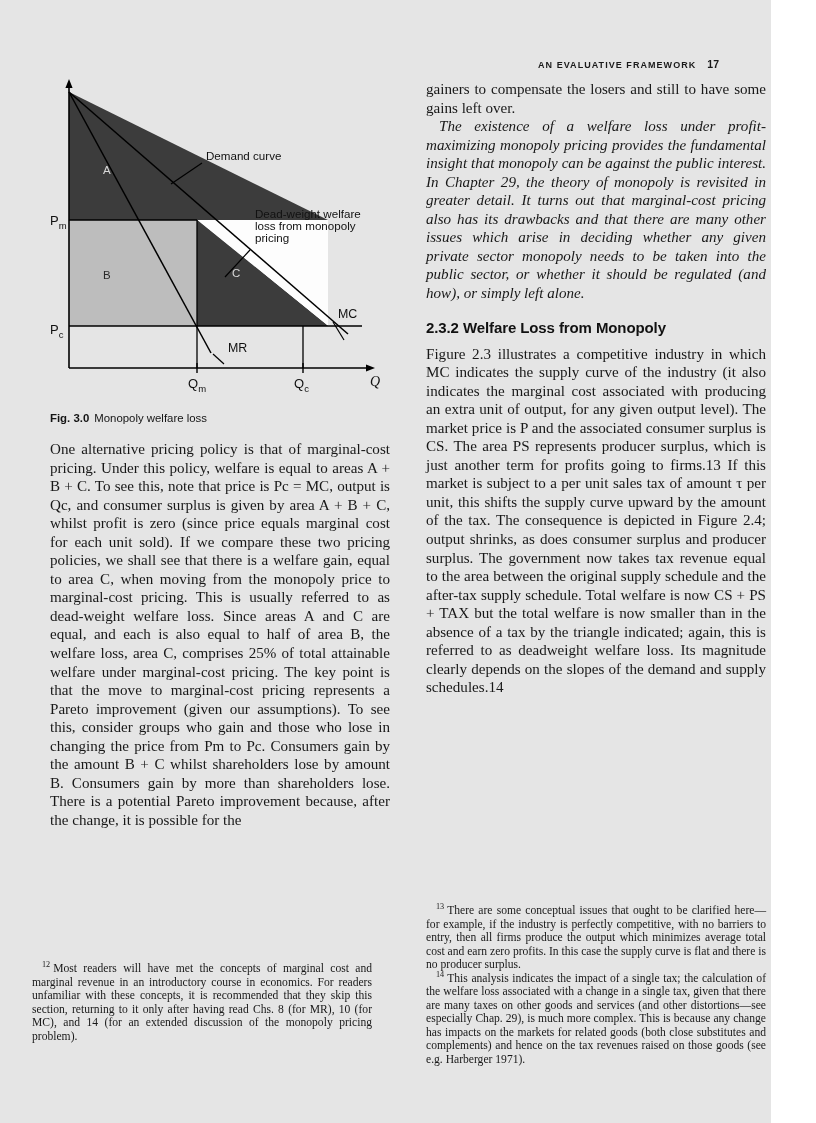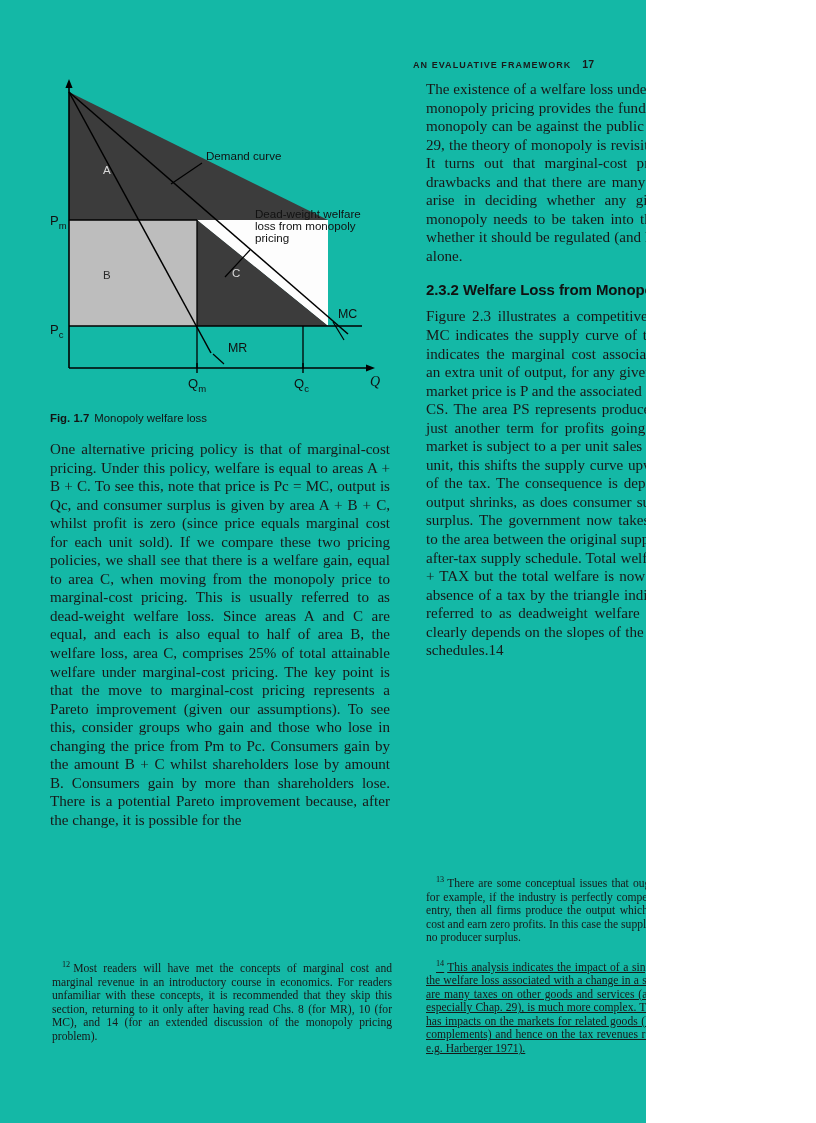--- a/index.html
+++ b/index.html
@@ -2,23 +2,23 @@
 <html><head>
 <meta charset="utf-8">
 <style>
   html, body {
     margin: 0;
     padding: 0;
     background: #ffffff;
   }
   .page {
     position: relative;
-    width: 646px;
+    width: 771px;
     height: 1123px;
-    background: #14b8a6;
+    background: #e5e5e5;
     overflow: hidden;
     font-family: "Liberation Serif", serif;
     color: #181818;
   }
 
   
   .running-head {
     position: absolute;
     top: 58px;
     right: 52px;
@@ -89,30 +89,30 @@
     white-space: nowrap;
   }
   .fig-caption .fig-num { font-weight: bold; }
   .fig-caption .fig-title { font-weight: normal; margin-left: 5px; text-align: center; }
 
   
   .footnotes {
     position: absolute;
     width: 340px;
   }
-  .footnotes.left  { left: 52px;  top: 962px; }
-  .footnotes.right { left: 426px; top: 877px; }
+  .footnotes.left  { left: 32px;  top: 962px; }
+  .footnotes.right { left: 426px; top: 904px; }
   p.footnote {
     margin: 0;
     font-size: 11.6px;
     line-height: 13.55px;
     text-align: justify;
     text-indent: 10px;
   }
-  p.footnote + p.footnote { margin-top: 16px; text-decoration: underline; }
+  p.footnote + p.footnote { margin-top: 0px; }
   p.footnote sup {
     font-size: 8.2px;
     vertical-align: super;
     line-height: 0;
     margin-right: 3px;
   }
 </style>
 </head>
 <body>
 
@@ -177,32 +177,33 @@
       <text x="0" y="153" font-family="Liberation Sans, sans-serif" font-size="13" fill="#111"><tspan>P</tspan><tspan dy="4" font-size="9.5">m</tspan></text>
       <text x="0" y="262" font-family="Liberation Sans, sans-serif" font-size="13" fill="#111"><tspan>P</tspan><tspan dy="4" font-size="9.5">c</tspan></text>
 
       <text x="138" y="316" font-family="Liberation Sans, sans-serif" font-size="13" fill="#111"><tspan>Q</tspan><tspan dy="4" font-size="9.5">m</tspan></text>
       <text x="244" y="316" font-family="Liberation Sans, sans-serif" font-size="13" fill="#111"><tspan>Q</tspan><tspan dy="4" font-size="9.5">c</tspan></text>
       <text x="320" y="314" font-family="Liberation Serif, serif" font-size="14" font-style="italic" fill="#111">Q</text>
     </svg>
   </div>
 
   <div class="fig-caption">
-    <span class="fig-num">Fig. 1.7</span><span class="fig-title">Monopoly welfare loss</span>
+    <span class="fig-num">Fig. 3.0</span><span class="fig-title">Monopoly welfare loss</span>
   </div>
 
   <div class="col col-left" style="top:440px;">
     <p class="body">One alternative pricing policy is that of marginal-cost pricing. Under this policy, welfare is equal to areas A + B + C. To see this, note that price is Pc = MC, output is Qc, and consumer surplus is given by area A + B + C, whilst profit is zero (since price equals marginal cost for each unit sold). If we compare these two pricing policies, we shall see that there is a welfare gain, equal to area C, when moving from the monopoly price to marginal-cost pricing. This is usually referred to as dead-weight welfare loss. Since areas A and C are equal, and each is also equal to half of area B, the welfare loss, area C, comprises 25% of total attainable welfare under marginal-cost pricing. The key point is that the move to marginal-cost pricing represents a Pareto improvement (given our assumptions). To see this, consider groups who gain and those who lose in changing the price from Pm to Pc. Consumers gain by the amount B + C whilst shareholders lose by amount B. Consumers gain by more than shareholders lose. There is a potential Pareto improvement because, after the change, it is possible for the</p>
   </div>
 
   <div class="footnotes left">
     <p class="footnote"><sup>12</sup><span>Most readers will have met the concepts of marginal cost and marginal revenue in an introductory course in economics. For readers unfamiliar with these concepts, it is recommended that they skip this section, returning to it only after having read Chs. 8 (for MR), 10 (for MC), and 14 (for an extended discussion of the monopoly pricing problem).</span></p>
   </div>
 
   <div class="col col-right">
+    <p class="body noindent">gainers to compensate the losers and still to have some gains left over.</p>
     <p class="body">The existence of a welfare loss under profit-maximizing monopoly pricing provides the fundamental insight that monopoly can be against the public interest. In Chapter 29, the theory of monopoly is revisited in greater detail. It turns out that marginal-cost pricing also has its drawbacks and that there are many other issues which arise in deciding whether any given private sector monopoly needs to be taken into the public sector, or whether it should be regulated (and how), or simply left alone.</p>
     <h2 class="section-heading">2.3.2 Welfare Loss from Monopoly</h2>
     <p class="body noindent">Figure 2.3 illustrates a competitive industry in which MC indicates the supply curve of the industry (it also indicates the marginal cost associated with producing an extra unit of output, for any given output level). The market price is P and the associated consumer surplus is CS. The area PS represents producer surplus, which is just another term for profits going to firms.13 If this market is subject to a per unit sales tax of amount τ per unit, this shifts the supply curve upward by the amount of the tax. The consequence is depicted in Figure 2.4; output shrinks, as does consumer surplus and producer surplus. The government now takes tax revenue equal to the area between the original supply schedule and the after-tax supply schedule. Total welfare is now CS + PS + TAX but the total welfare is now smaller than in the absence of a tax by the triangle indicated; again, this is referred to as deadweight welfare loss. Its magnitude clearly depends on the slopes of the demand and supply schedules.14</p>
   </div>
 
   <div class="footnotes right">
     <p class="footnote"><sup>13</sup><span>There are some conceptual issues that ought to be clarified here—for example, if the industry is perfectly competitive, with no barriers to entry, then all firms produce the output which minimizes average total cost and earn zero profits. In this case the supply curve is flat and there is no producer surplus.</span></p>
     <p class="footnote"><sup>14</sup><span>This analysis indicates the impact of a single tax; the calculation of the welfare loss associated with a change in a single tax, given that there are many taxes on other goods and services (and other distortions—see especially Chap. 29), is much more complex. This is because any change has impacts on the markets for related goods (both close substitutes and complements) and hence on the tax revenues raised on those goods (see e.g. Harberger 1971).</span></p>
   </div>
 

